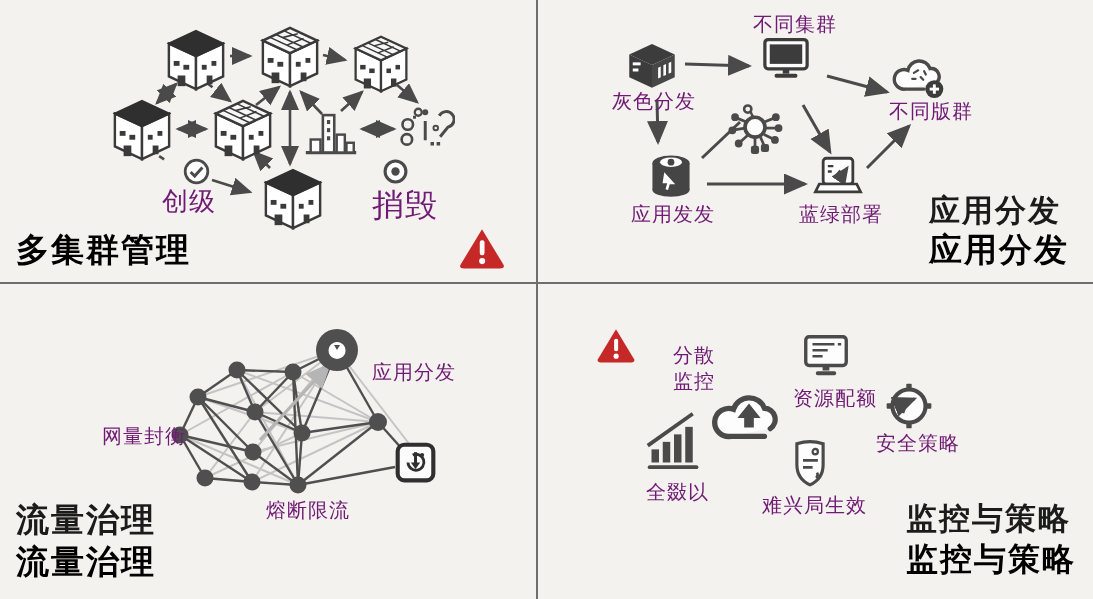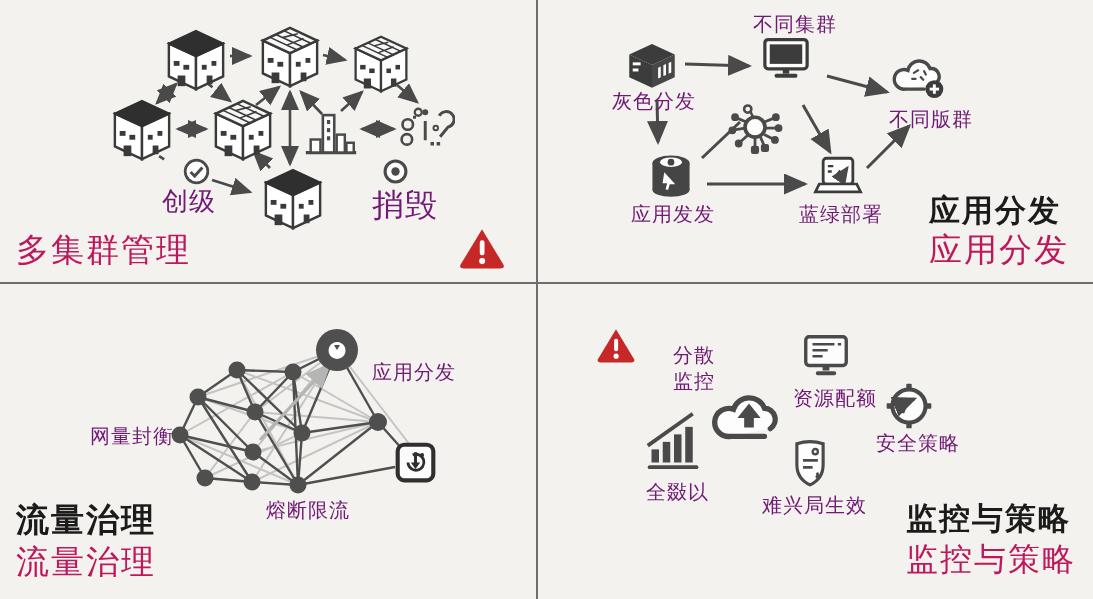--- a/index.html
+++ b/index.html
@@ -14,21 +14,21 @@
   .abs { position:absolute; }
   .icon-label {
     position:absolute; color:#701a75; font-size:20px; font-weight:500;
     white-space:nowrap; letter-spacing:1px;
   }
   .title-black {
     position:absolute; color:#1b1b1b; font-size:30px; font-weight:800;
     white-space:nowrap; letter-spacing:2px;
   }
   .title-red {
-    position:absolute; color:#be185d; font-size:33px; font-weight:400;
+    position:absolute; color:#000000; font-size:33px; font-weight:700;
     white-space:nowrap; letter-spacing:2px;
   }
   .two-line { line-height:26px; }
   svg.overlay { position:absolute; left:0; top:0; pointer-events:none; }
   .hidden-defs { position:absolute; width:0; height:0; overflow:hidden; }
 </style>
 </head>
 <body>
 
 <svg class="hidden-defs" aria-hidden="true">
@@ -308,21 +308,21 @@
   <div class="icon-label" style="left:612px;top:88px">灰色分发</div>
 
   <div class="abs" style="left:760px;top:36px;width:52px;height:46px"><svg width="52" height="46" viewBox="0 0 64 56">
         <use href="#monitor"></use>
       </svg></div>
   <div class="icon-label" style="left:753px;top:11px">不同集群</div>
 
   <div class="abs" style="left:890px;top:54px;width:58px;height:48px"><svg width="58" height="48" viewBox="0 0 68 56">
         <use href="#cloud-plus"></use>
       </svg></div>
-  <div class="icon-label" style="left:889px;top:106px">不同版群</div>
+  <div class="icon-label" style="left:889px;top:98px">不同版群</div>
 
   <div class="abs" style="left:726px;top:100px;width:58px;height:58px"><svg width="58" height="58" viewBox="0 0 64 64">
         <use href="#chip"></use>
       </svg></div>
 
   <div class="abs" style="left:644px;top:148px;width:54px;height:52px"><svg width="54" height="52" viewBox="0 0 64 60">
         <use href="#cylinder"></use>
       </svg></div>
   <div class="icon-label" style="left:631px;top:201px">应用发发</div>
 
@@ -399,21 +399,21 @@
     </g>
     <circle cx="252" cy="35" r="21" fill="#4f4f4f"></circle>
     <path d="M252,27 a8.5,8.5 0 1 0 0.1,0 Z M249,30 l6,0 l-3,5 Z" fill="#ffffff"></path>
   </svg>
 
   <div class="abs" style="left:393px;top:440px;width:45px;height:45px"><svg width="45" height="45" viewBox="0 0 48 48">
         <use href="#download-box"></use>
       </svg></div>
 
   <div class="icon-label" style="left:372px;top:359px">应用分发</div>
-  <div class="icon-label" style="left:90px;top:423px">网量封衡</div>
+  <div class="icon-label" style="left:102px;top:423px">网量封衡</div>
   <div class="icon-label" style="left:266px;top:497px">熔断限流</div>
 
   <div class="title-black" style="left:16px;top:498px;font-size:33px">流量治理</div>
   <div class="title-red" style="left:16px;top:540px">流量治理</div>
 
   <div class="abs" style="left:596px;top:327px;width:40px;height:37px"><svg width="40" height="37" viewBox="0 0 64 58">
         <use href="#warning"></use>
       </svg></div>
 
   <div class="icon-label two-line" style="left:673px;top:342px">

